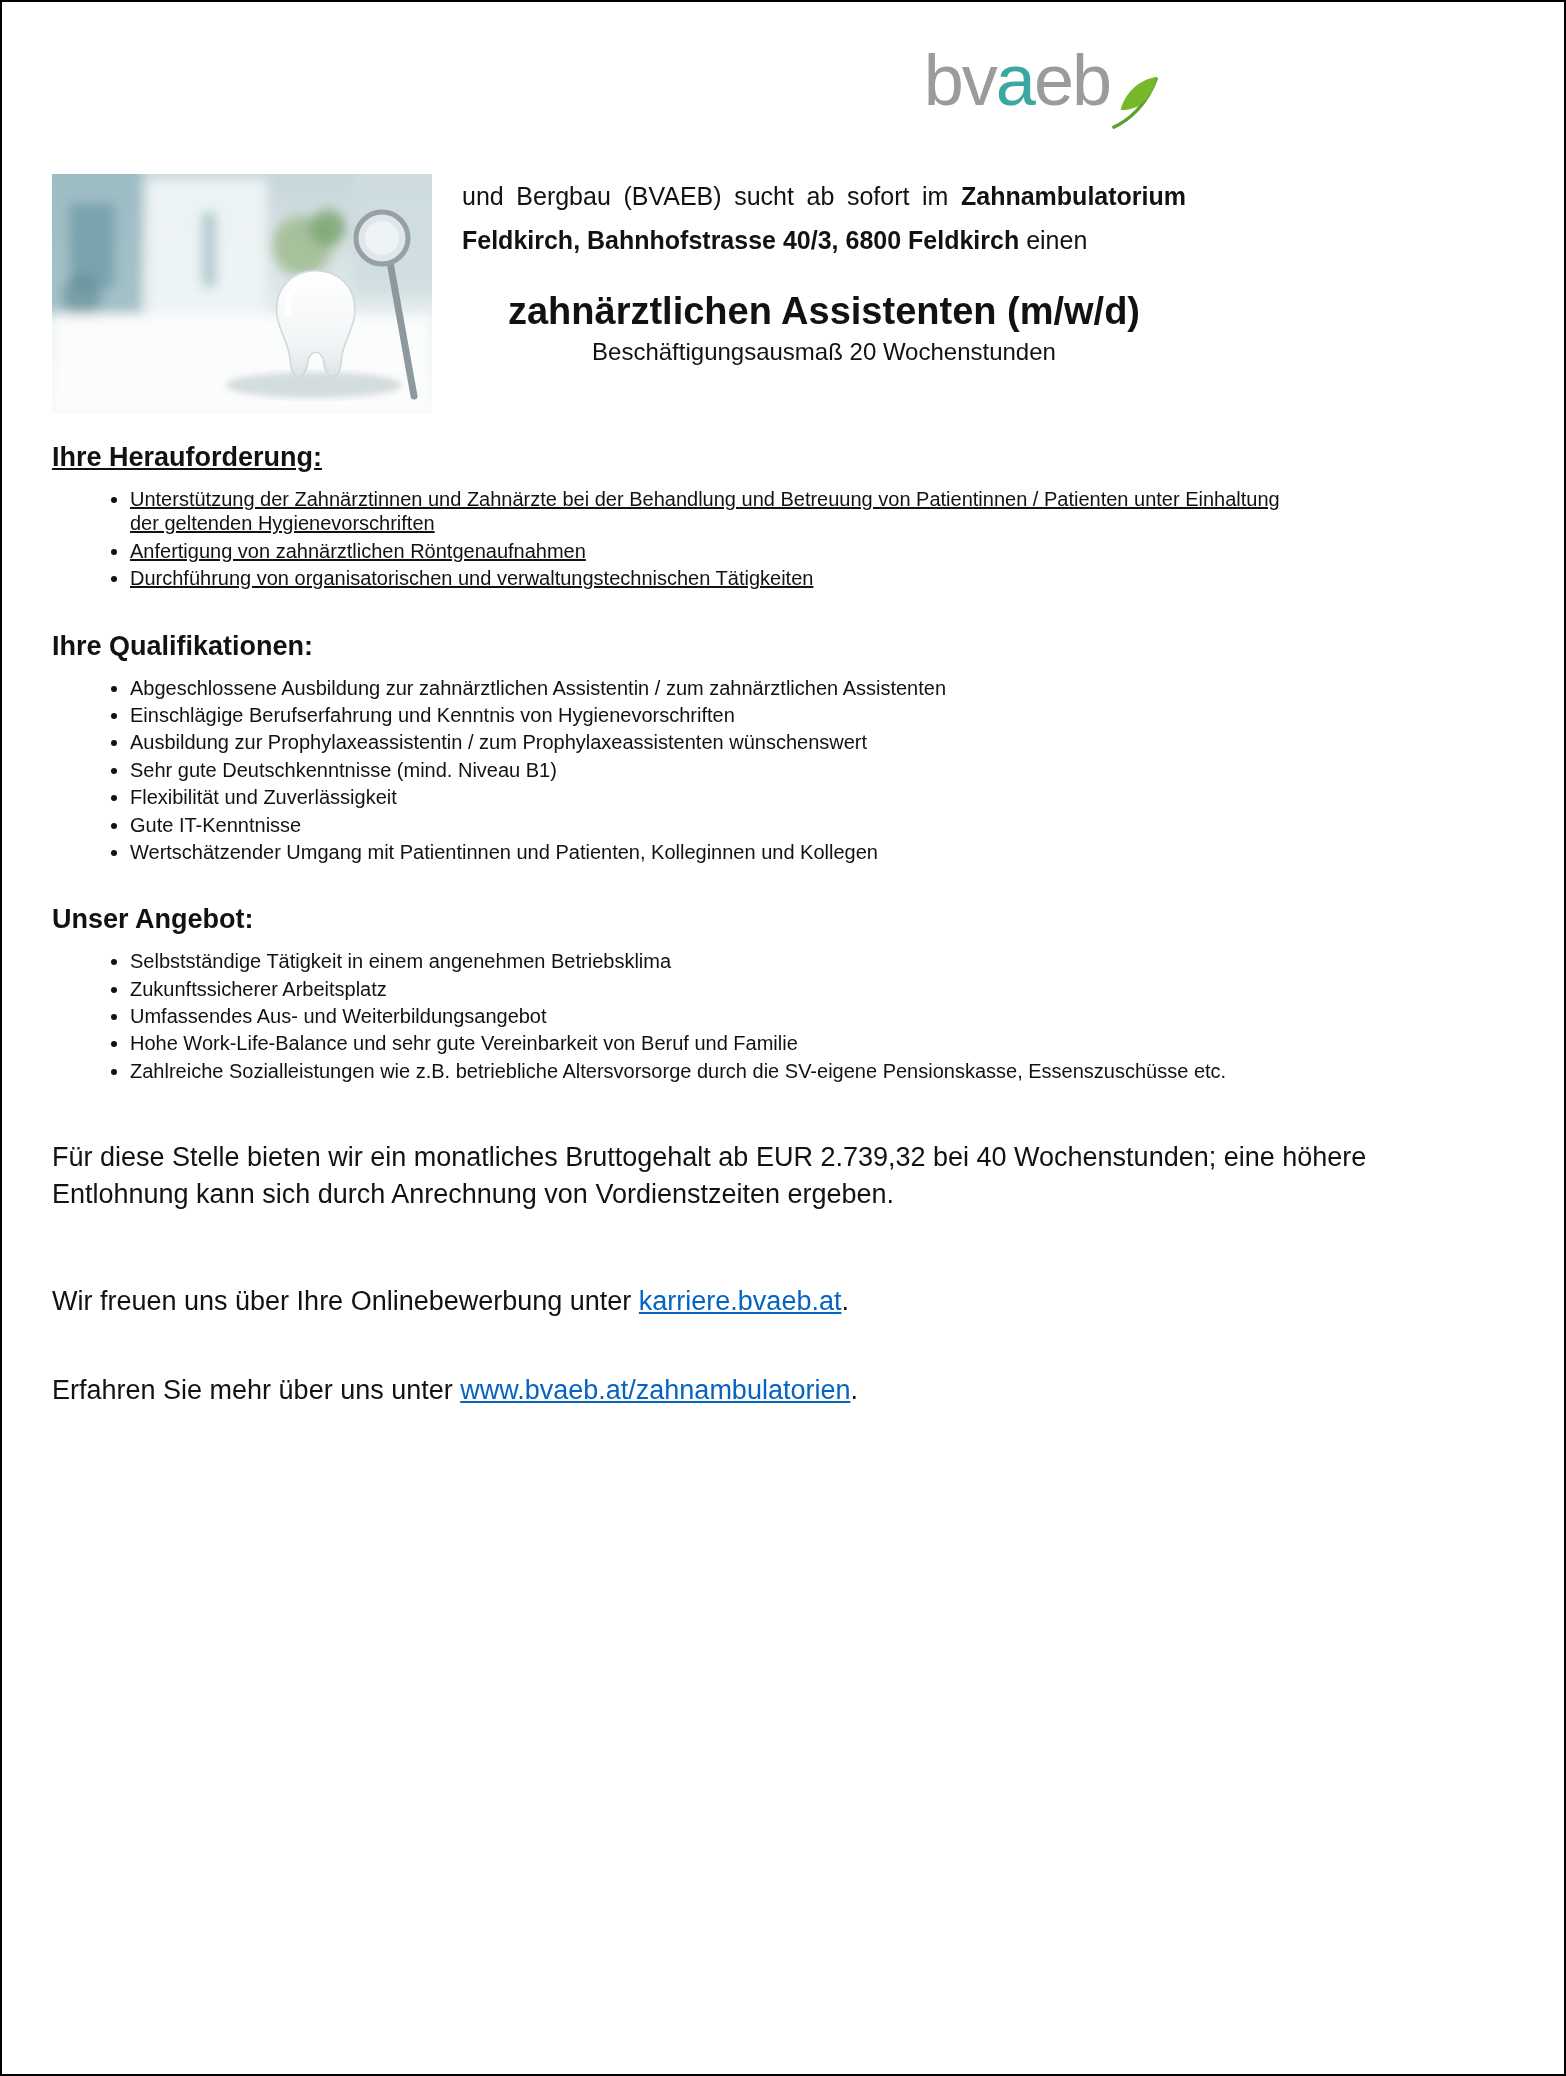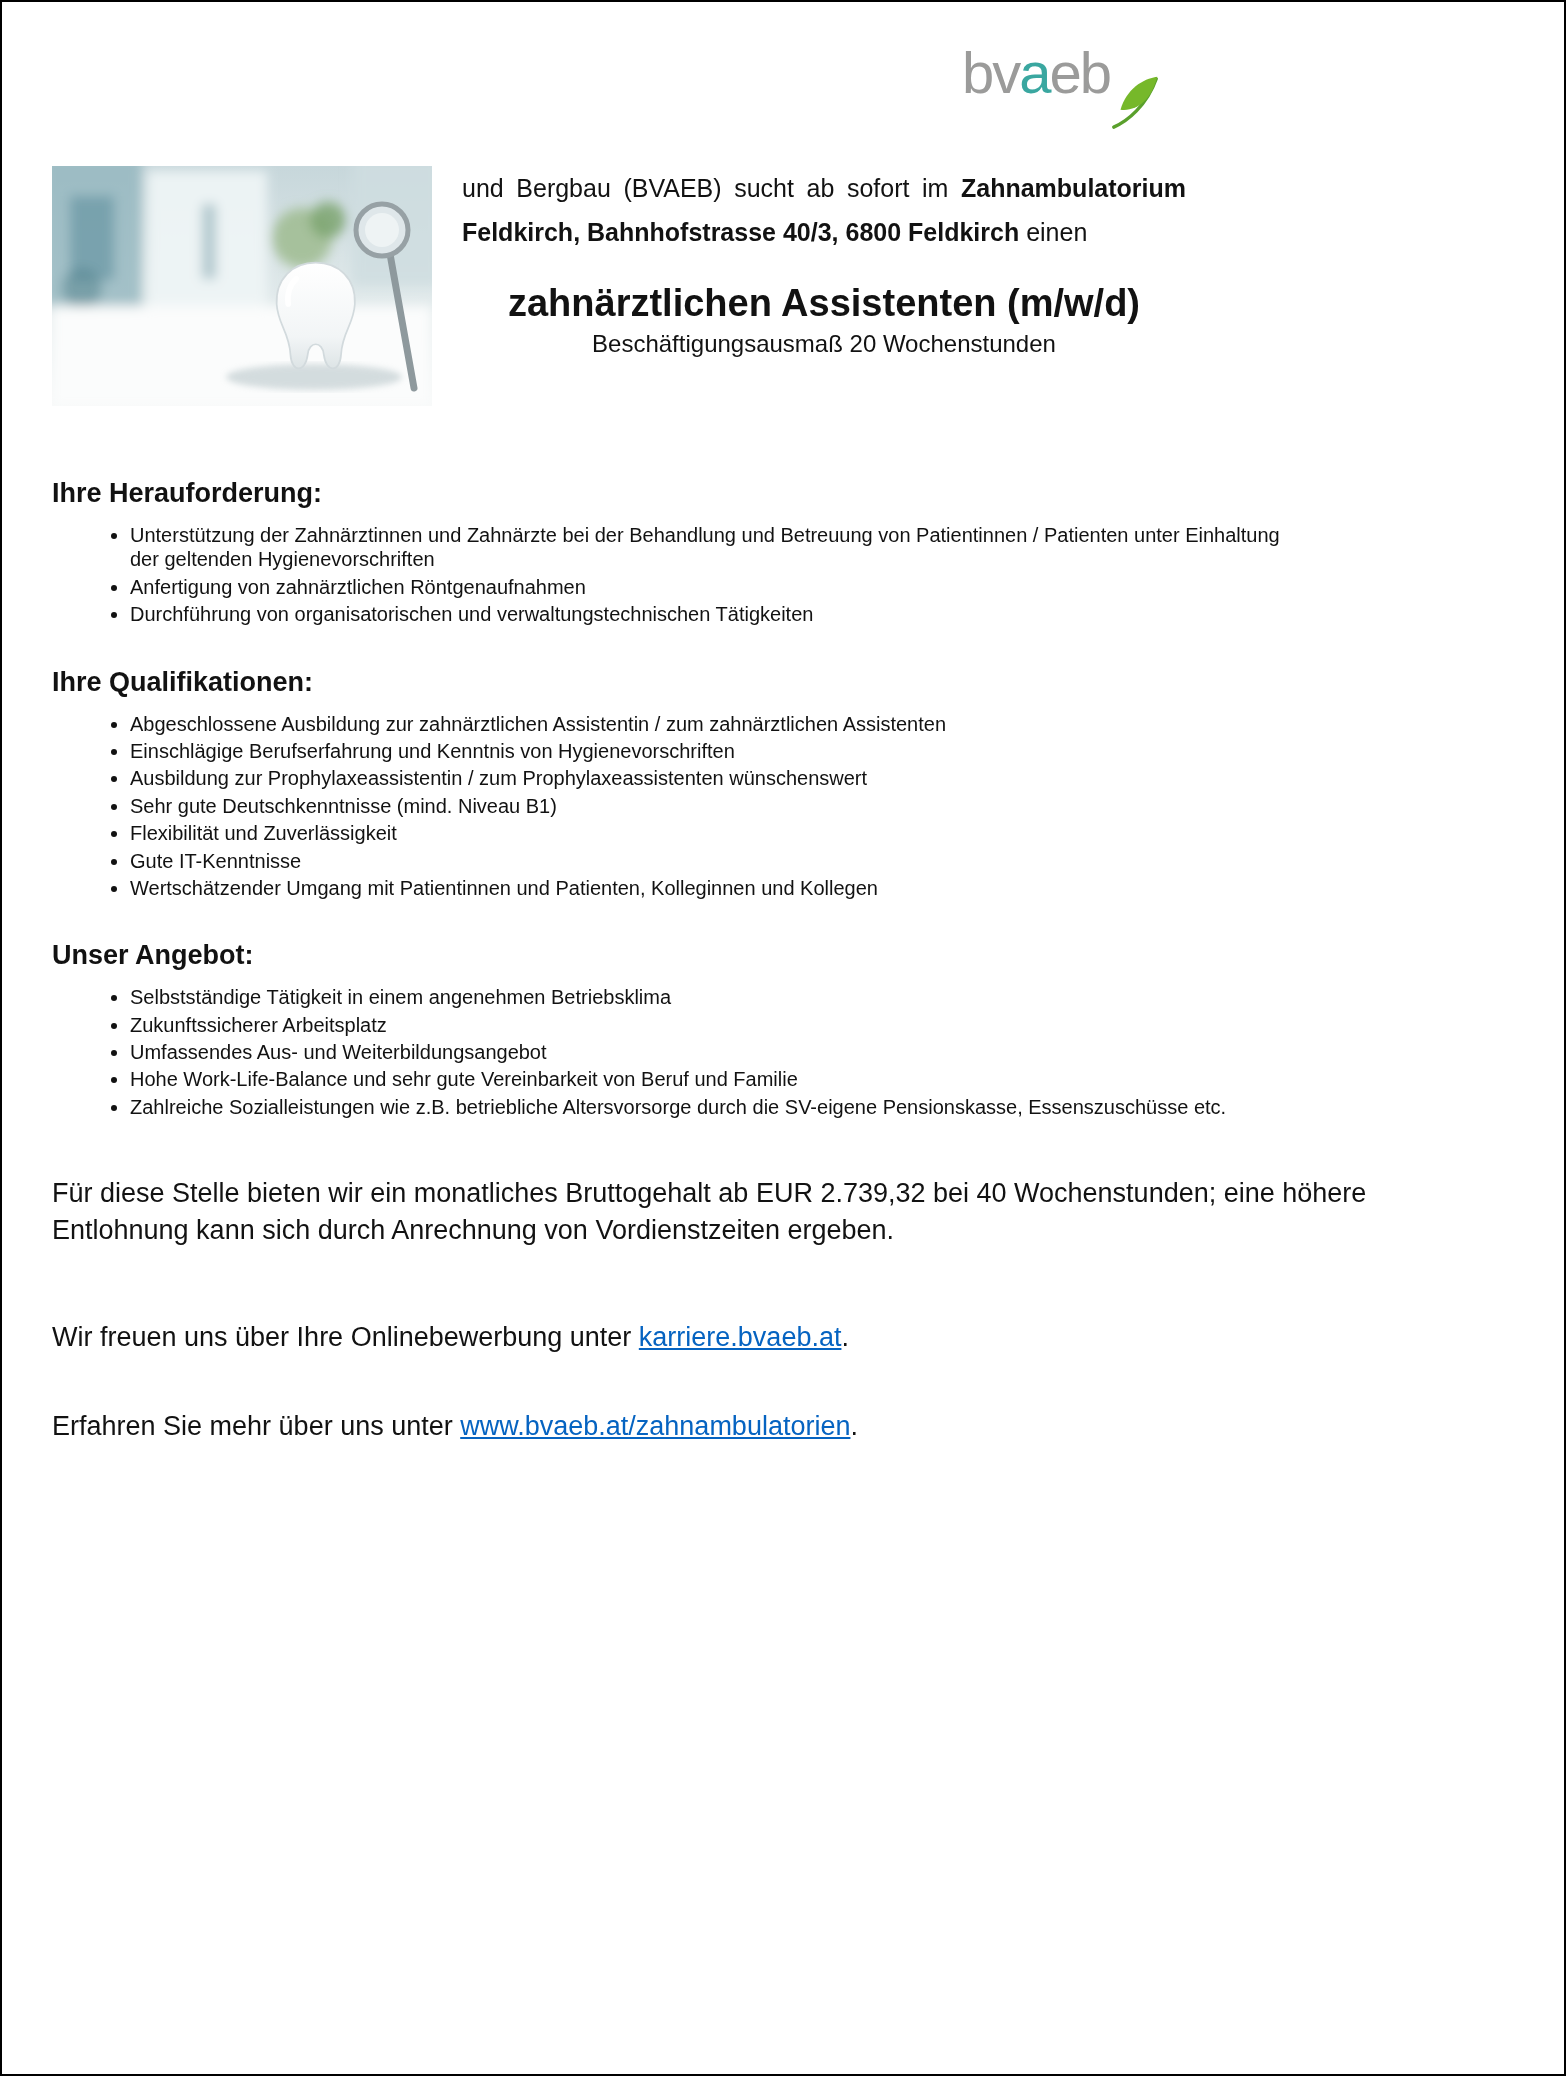--- a/index.html
+++ b/index.html
@@ -5,35 +5,35 @@
   html,body{margin:0;padding:0;background:#ffffff;}
   .page{
     width:1566px;height:2076px;box-sizing:border-box;
     border:2px solid #000;
     padding:0 50px;
     font-family:"Liberation Sans",sans-serif;
     color:#121212;background:#ffffff;overflow:hidden;position:relative;
   }
   
   .logo-row{display:flex;justify-content:flex-end;padding-right:350px;margin-top:42px;}
-  .logo{display:flex;align-items:flex-start;font-size:58px;line-height:1;letter-spacing:-2px;color:#9b9b9a;font-weight:400;}
+  .logo{display:flex;align-items:flex-start;font-size:72px;line-height:1;letter-spacing:-2px;color:#9b9b9a;font-weight:400;}
   .logo .lt{color:#3aa7a0;}
   .logo .leaf{display:inline-block;width:58px;height:64px;margin-left:-4px;transform:translateY(26px);}
   
   .header-row{display:flex;gap:30px;margin-top:58px;}
   .hero{width:380px;height:240px;flex:0 0 auto;overflow:hidden;}
   .intro-col{width:724px;}
   .intro{margin:0;font-size:25px;line-height:44px;}
   .jline{display:block;text-align:justify;text-align-last:justify;}
   .lline{display:block;}
   .title{margin:28px 0 0;font-size:38px;line-height:1.15;text-align:center;font-weight:bold;}
   .subtitle{margin-top:4px;text-align:center;font-size:24px;}
   
   section{margin-top:40px;}
-  section.first{margin-top:72px;}
+  section.first{margin-top:28px;text-decoration:underline;}
   h2{font-size:27px;margin:0 0 14px;font-weight:bold;}
   ul{margin:0;padding-left:78px;width:1160px;font-size:20px;line-height:1.22;list-style:disc;}
   li{margin:3px 0;}
   
   .salary{margin:56px 0 0;font-size:27px;line-height:1.35;max-width:1350px;}
   .apply{margin:74px 0 0;font-size:27px;}
   .more{margin:58px 0 0;font-size:27px;}
   a{color:#0563c1;text-decoration:underline;cursor:pointer;}
 </style>
 </head>

